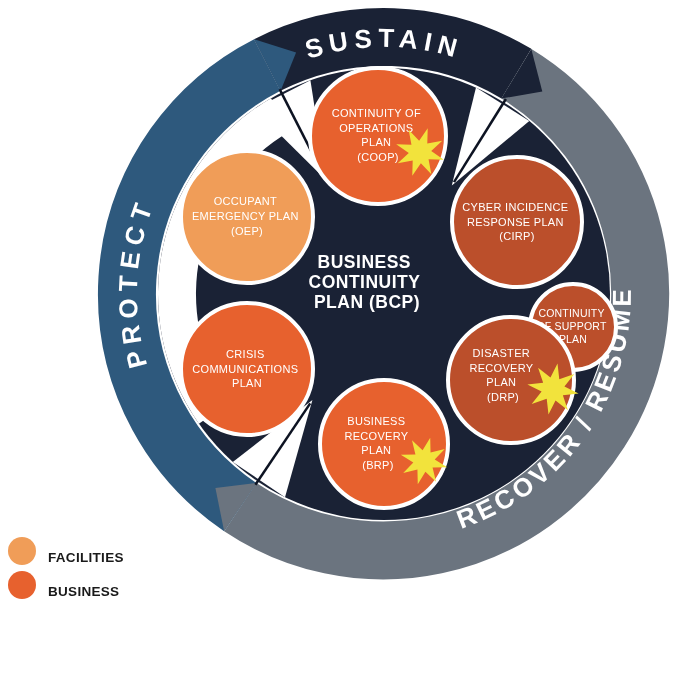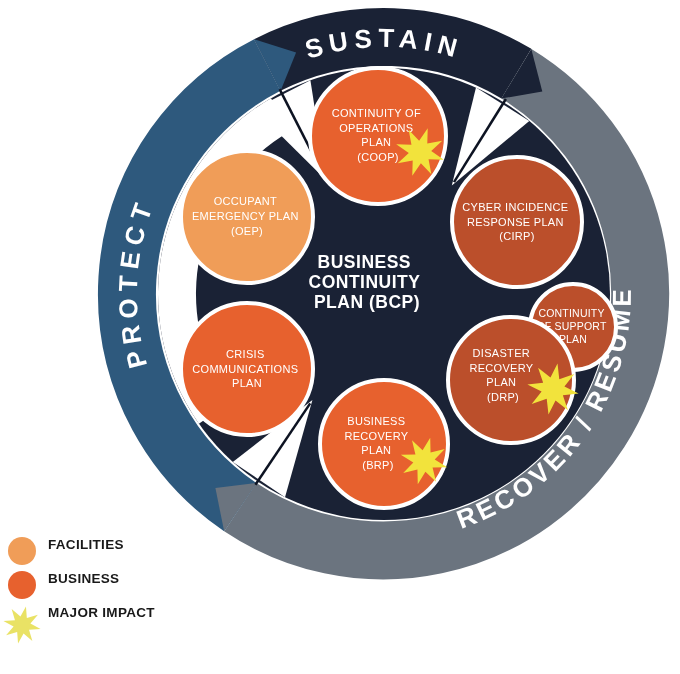--- a/index.html
+++ b/index.html
@@ -6,21 +6,21 @@
   #stage{position:relative;width:680px;height:674px;background:#ffffff;overflow:hidden;
          font-family:"Liberation Sans",sans-serif;}
   svg text{font-family:"Liberation Sans",sans-serif;}
   .arc-label{font-size:26px;font-weight:bold;fill:#ffffff;letter-spacing:6px;}
   .arc-label-long{font-size:26px;font-weight:bold;fill:#ffffff;letter-spacing:3.5px;}
   .plan-text{font-size:11px;fill:#ffffff;letter-spacing:.3px;text-anchor:middle;}
   .plan-text-sm{font-size:10.5px;fill:#ffffff;letter-spacing:.2px;text-anchor:middle;}
   .center-text{font-size:17.5px;font-weight:bold;fill:#ffffff;letter-spacing:.5px;text-anchor:middle;}
   .plan-circle{stroke:#ffffff;stroke-width:4px;}
   .legend{position:absolute;left:2px;top:537px;display:flex;flex-direction:column;gap:6px;}
-  .legend-row{display:flex;align-items:flex-start;height:28px;}
+  .legend-row{display:flex;align-items:flex-end;height:28px;}
   .legend-swatch-box{width:40px;display:flex;justify-content:center;align-items:center;}
   .legend-dot{width:28px;height:28px;border-radius:50%;}
   .legend-label{margin-left:6px;font-size:13.5px;font-weight:bold;color:#191919;letter-spacing:.3px;}
 </style>
 </head>
 <body>
 
 <div id="stage">
 
   <svg width="680" height="674" viewBox="0 0 680 674">
@@ -129,23 +129,15 @@
         <span class="legend-dot" style="background:#f09d58"></span>
       </span>
       <span class="legend-label">FACILITIES</span>
     </div>
     <div class="legend-row">
       <span class="legend-swatch-box">
         <span class="legend-dot" style="background:#e7612e"></span>
       </span>
       <span class="legend-label">BUSINESS</span>
     </div>
-    <div class="legend-row">
-      <span class="legend-swatch-box">
-        <svg width="40" height="40" viewBox="0 0 40 40">
-          <use href="#star8" transform="translate(20,20) rotate(12) scale(0.95)" fill="#e9e265"></use>
-        </svg>
-      </span>
-      <span class="legend-label">MAJOR IMPACT</span>
-    </div>
   </div>
 
 </div>
 
 </body></html>

